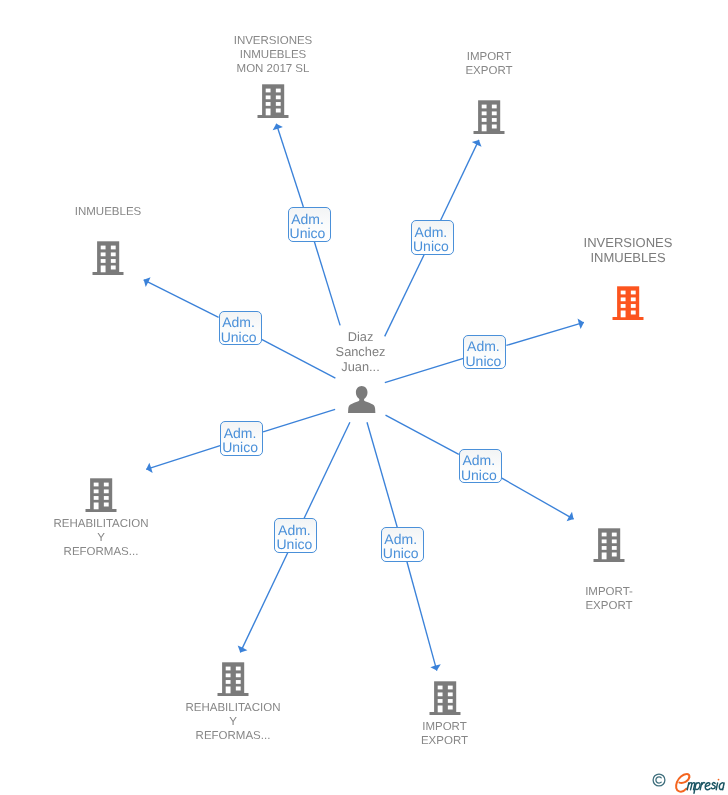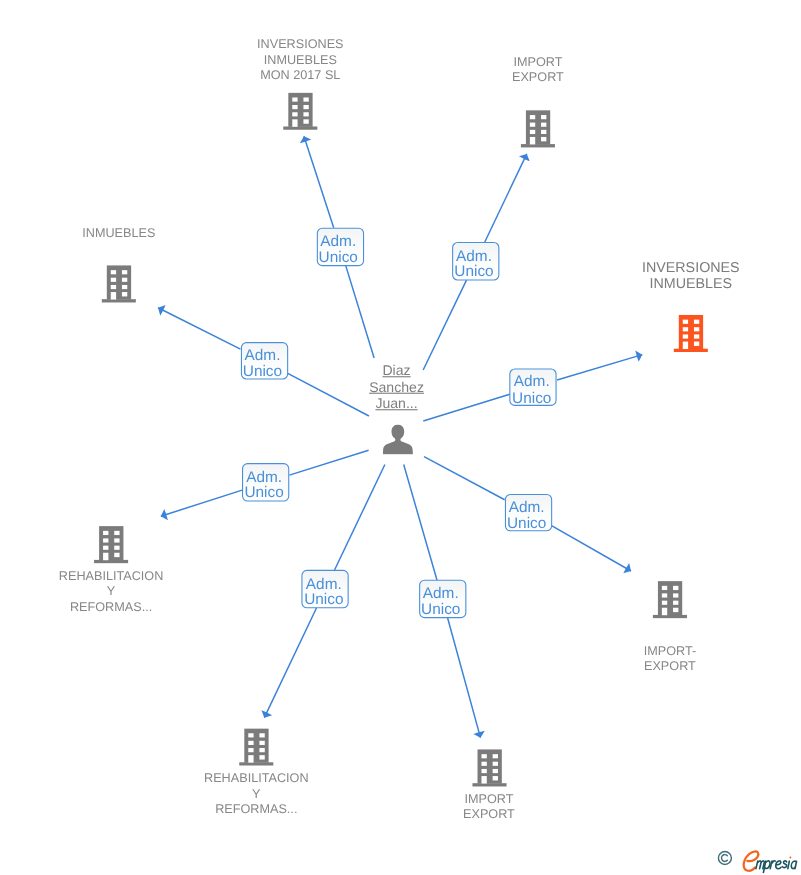--- a/index.html
+++ b/index.html
@@ -226,21 +226,21 @@
           </svg></div>
         <div class="caption" style="width: 200px; left: 344.5px; top: 720.2px;">
           <div>IMPORT</div>
           <div>EXPORT</div>
         </div>
       </div>
       <div class="node">
         <div class="icon" style="left: 348.3px; top: 386px;"><svg width="27.4" height="27.4" viewBox="0 0 27.4 27.4">
             <path fill="#7b7b7b" d="M13.7 0.0C10.4 0.0 7.9 2.8 7.9 6.3c0 2.6 1.0 4.9 2.6 5.9c0.6 0.4 0.9 0.9 0.9 1.6c0 0.7-0.4 1.2-1.1 1.5C7.6 16.3 4.4 17.3 2.5 18.6C1.0 19.6 0.4 21.1 0.3 22.6L0.0 27.4h27.4l-0.3-4.8c-0.1-1.5-0.7-3.0-2.2-4.0c-1.9-1.3-5.1-2.3-7.8-3.3c-0.7-0.3-1.1-0.8-1.1-1.5c0-0.7 0.3-1.2 0.9-1.6c1.6-1.0 2.6-3.3 2.6-5.9C19.5 2.8 17.0 0.0 13.7 0.0z"></path>
           </svg></div>
-        <div class="caption big" style="width: 200px; left: 260.5px; top: 329px; text-decoration: underline;">
+        <div class="caption big" style="width: 200px; left: 260.5px; top: 329px;">
           <div>Diaz</div>
           <div>Sanchez</div>
           <div>Juan...</div>
         </div>
       </div>
     </div>
   <div id="labels-layer">
       <div class="edge-label" style="left: 287.5px; top: 207px;">
         <div>Adm.</div>
         <div>Unico</div>

